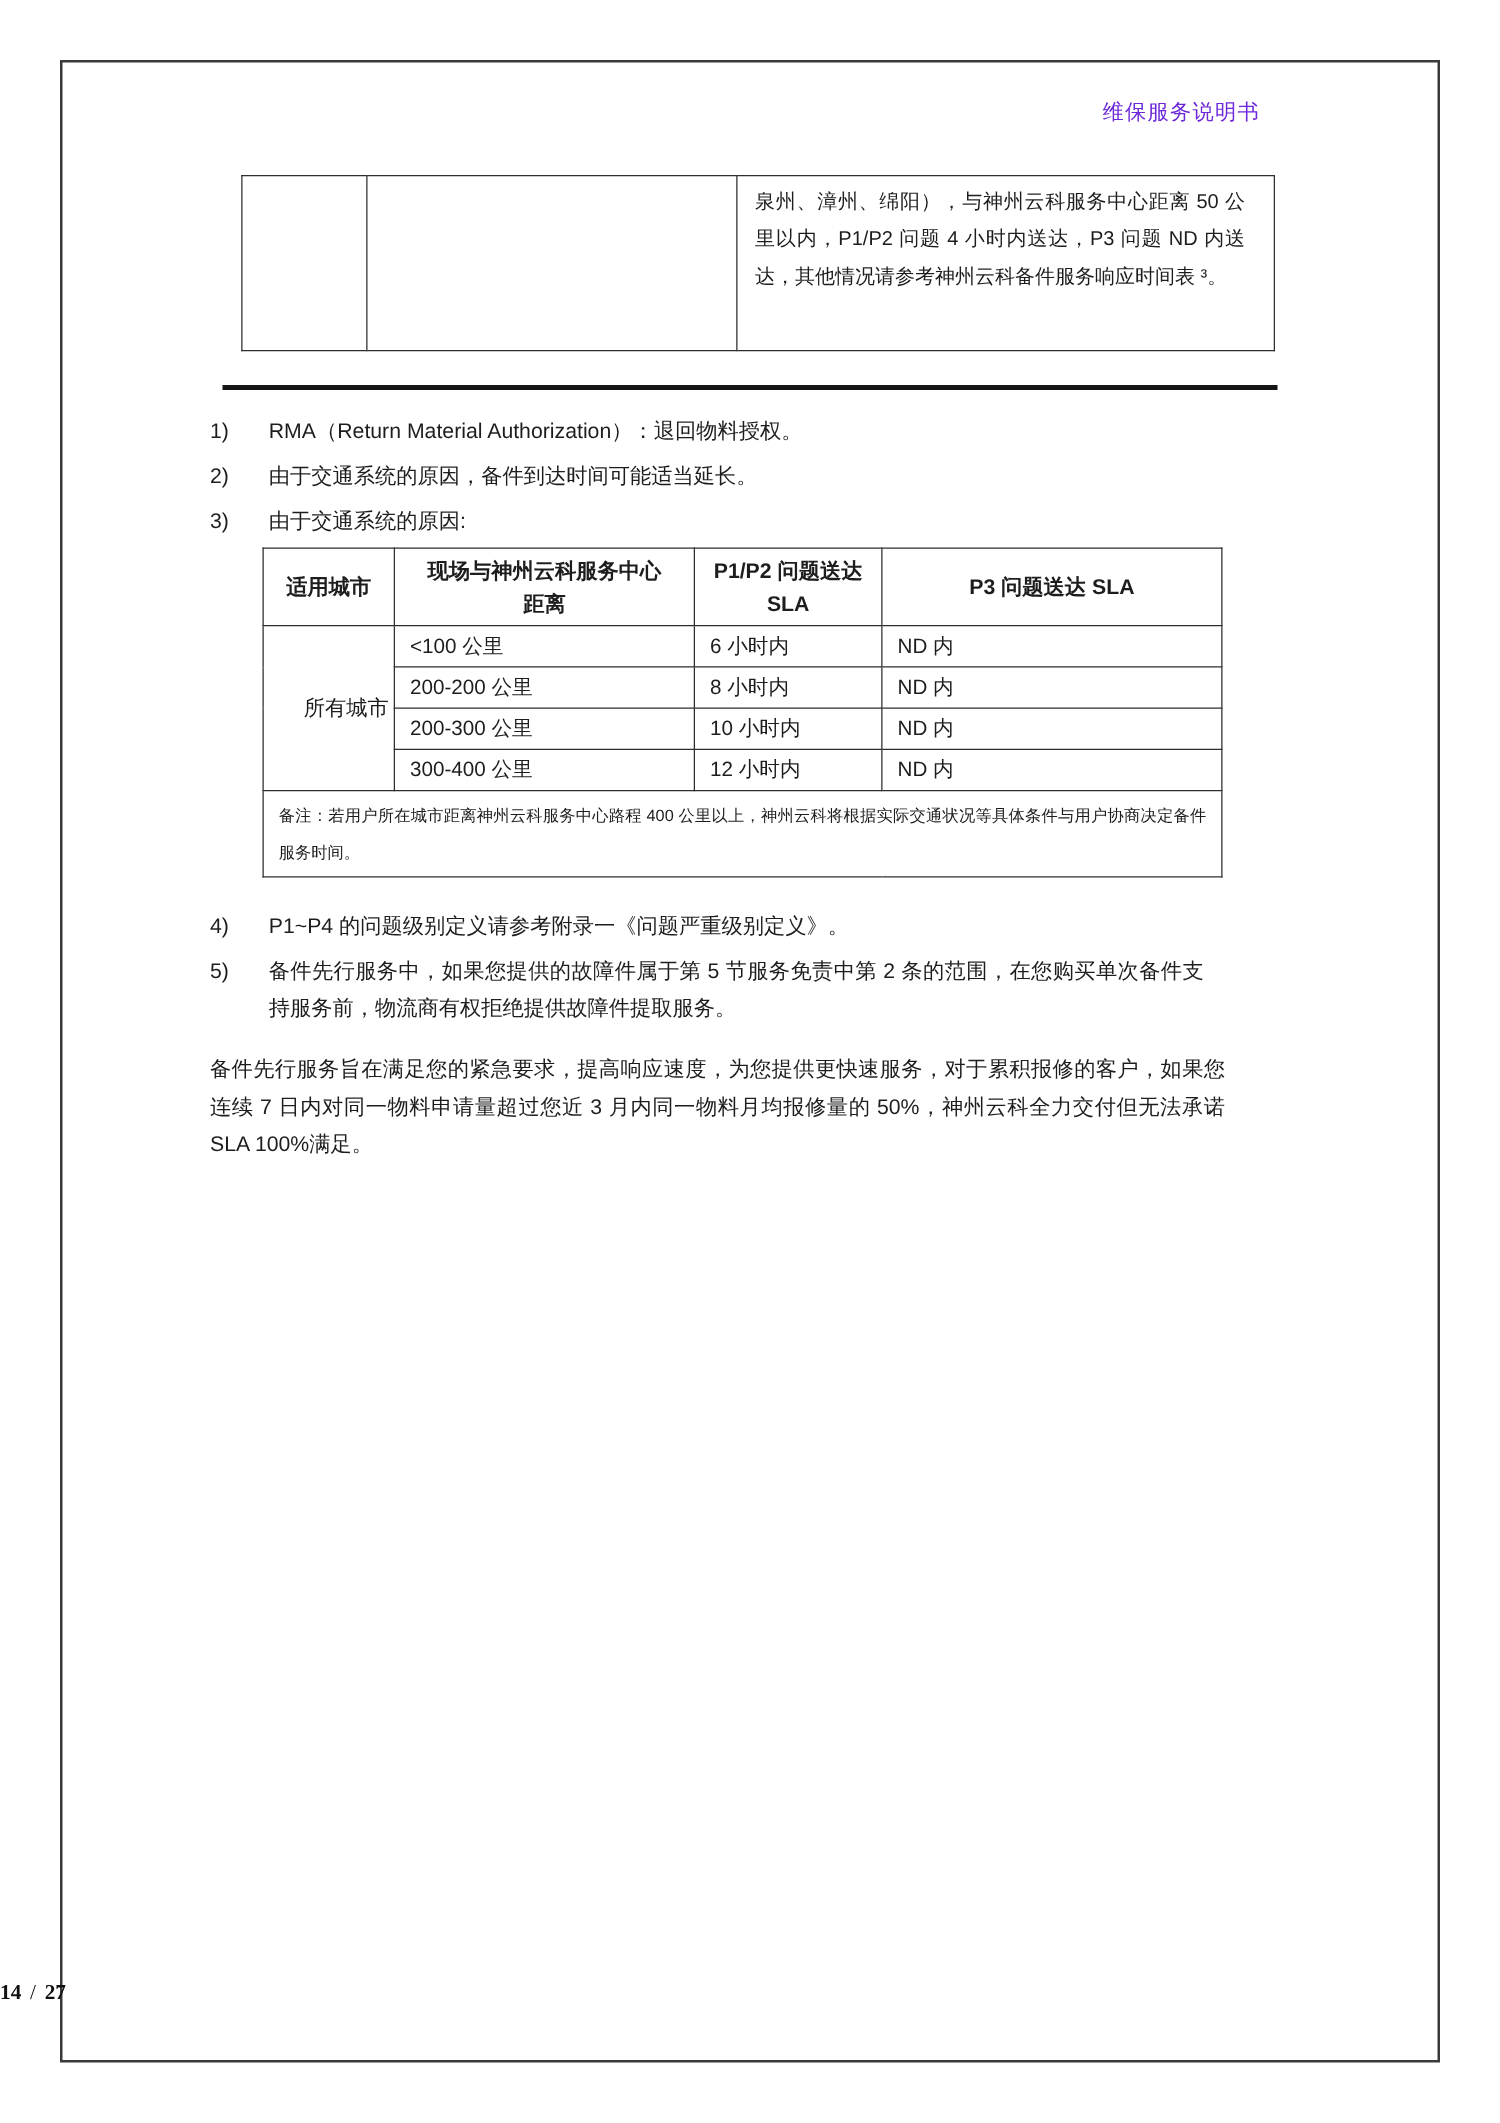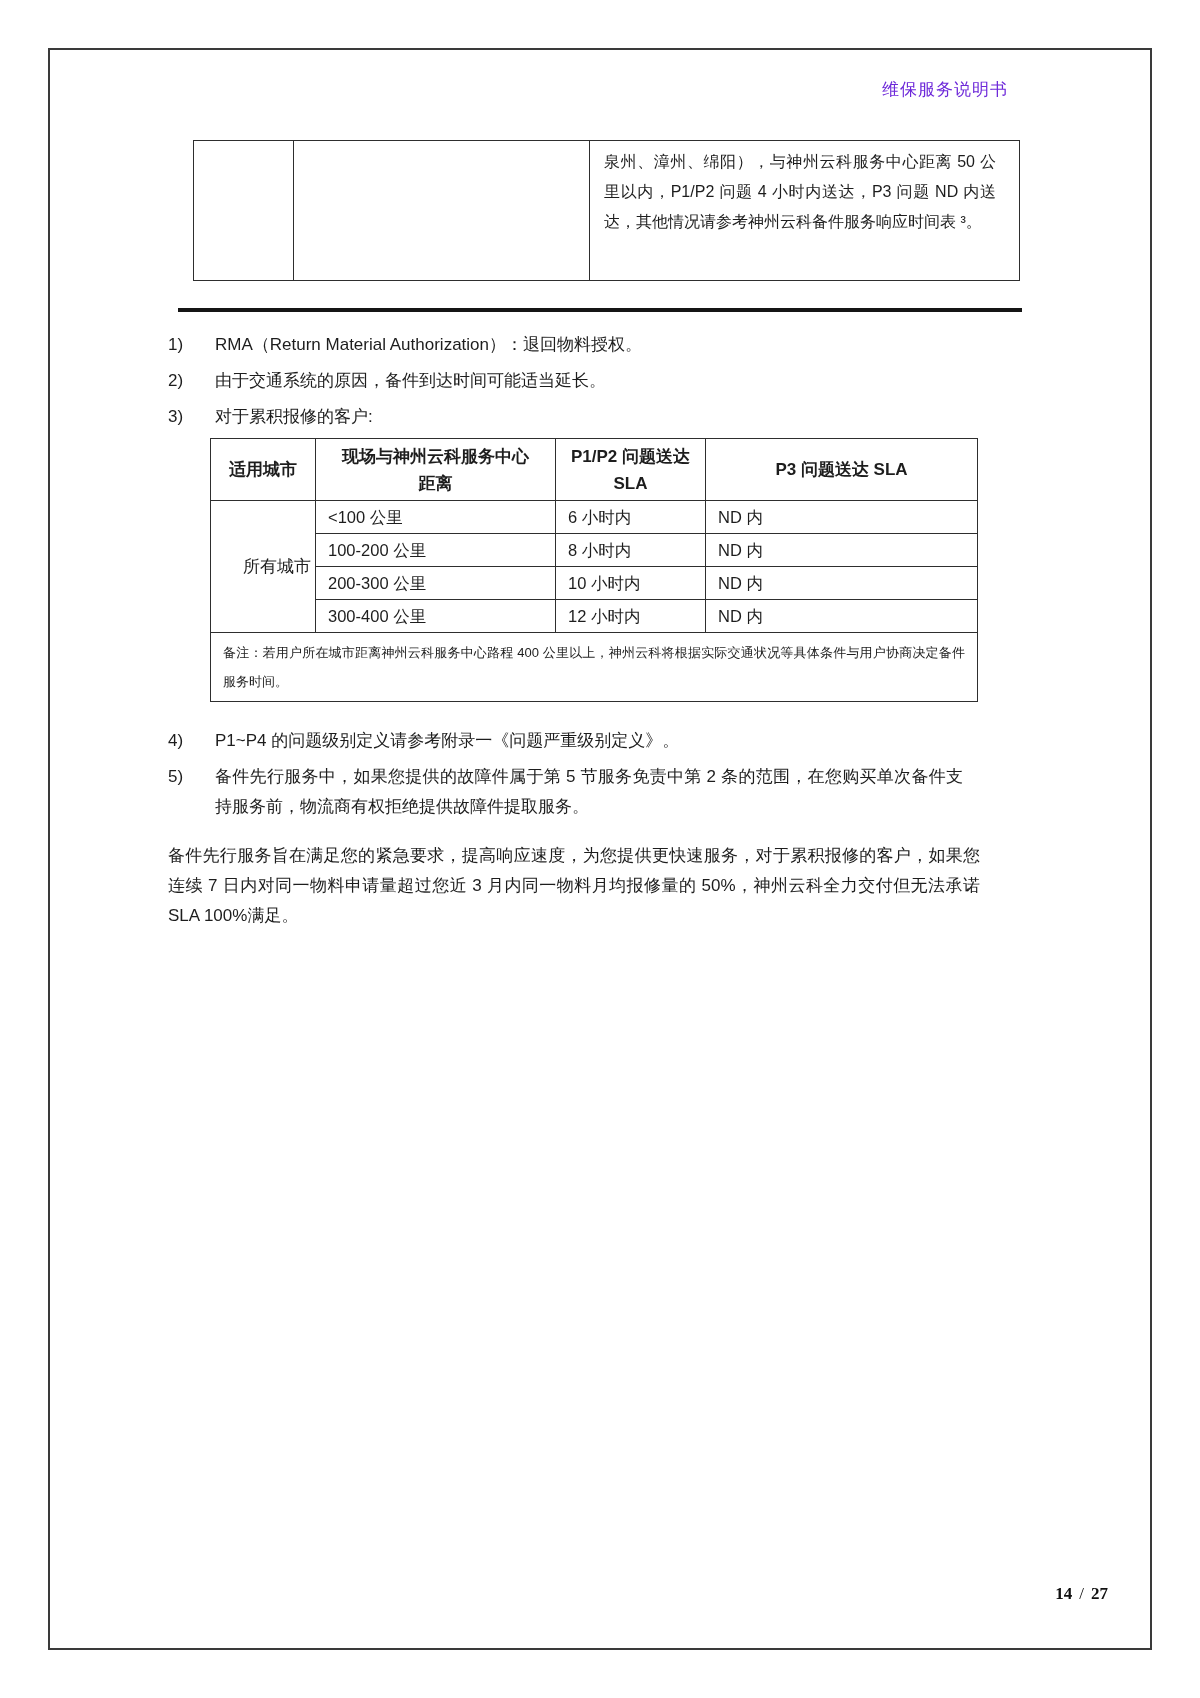--- a/index.html
+++ b/index.html
@@ -69,21 +69,21 @@
     padding:5px 12px; line-height:29px; text-align:justify; font-size:13px;
     height:58px;
   }
 
   .closing-para {
     margin-top:19px; width:812px; text-align:justify; line-height:30px;
   }
 
   
   .doc-footer {
-    position:absolute; top:1584px; left:0; width:1108px; text-align:right;
+    position:absolute; top:1584px; left:0; width:1108px; text-align:left;
     font-family:"Liberation Serif", serif; font-size:17px; font-weight:bold;
     color:#111;
   }
   .doc-footer .sep { font-weight:normal; padding:0 7px; }
 </style>
 </head>
 <body>
 
 <div class="page">
 
@@ -118,21 +118,21 @@
       <div class="note-text">RMA（Return Material Authorization）：退回物料授权。</div>
     </div>
 
     <div class="note-item">
       <span class="note-num">2)</span>
       <div class="note-text">由于交通系统的原因，备件到达时间可能适当延长。</div>
     </div>
 
     <div class="note-item">
       <span class="note-num">3)</span>
-      <div class="note-text">对于累积报修的客户:</div>
+      <div class="note-text">由于交通系统的原因:</div>
     </div>
 
     <table class="sla-table">
       <colgroup>
         <col style="width:105px">
           <col style="width:240px">
         <col style="width:150px">
           <col style="width:272px">
       </colgroup>
       <tbody>
@@ -152,21 +152,21 @@
           <span>P3 问题送达 SLA</span>
         </th>
       </tr>
       <tr>
         <td class="group-cell" rowspan="4">所有城市</td>
         <td class="data-cell">&lt;100 公里</td>
         <td class="data-cell">6 小时内</td>
         <td class="data-cell">ND 内</td>
       </tr>
       <tr>
-        <td class="data-cell">100-200 公里</td>
+        <td class="data-cell">200-200 公里</td>
         <td class="data-cell">8 小时内</td>
         <td class="data-cell">ND 内</td>
       </tr>
       <tr>
         <td class="data-cell">200-300 公里</td>
         <td class="data-cell">10 小时内</td>
         <td class="data-cell">ND 内</td>
       </tr>
       <tr>
         <td class="data-cell">300-400 公里</td>

